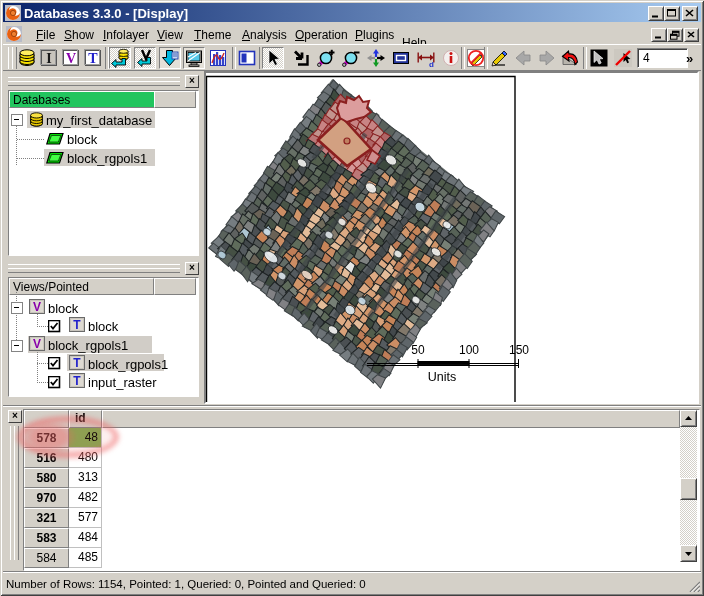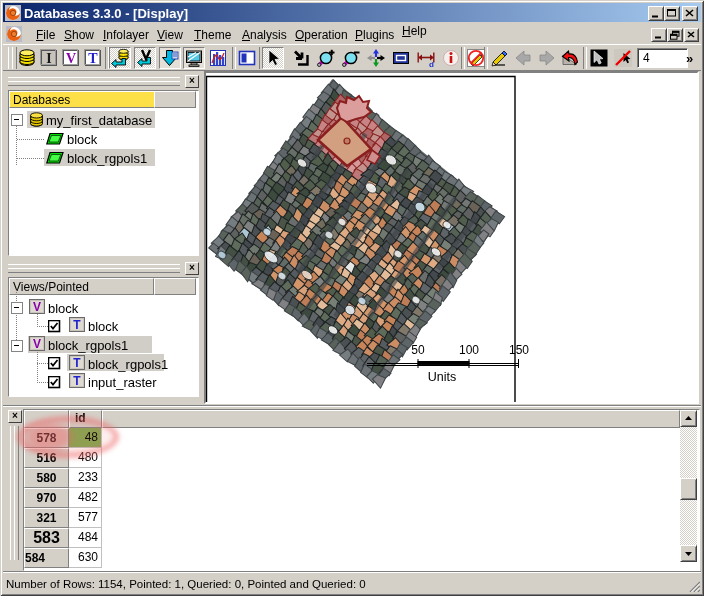--- a/index.html
+++ b/index.html
@@ -44,21 +44,21 @@
 </svg></div>
 <div style="position:absolute;left:3px;top:24px;right:3px;height:18px;font-size:12px">
     <span style="position:absolute;left:33px;top:4px"><u>F</u>ile</span>
     <span style="position:absolute;left:61px;top:4px"><u>S</u>how</span>
     <span style="position:absolute;left:100px;top:4px"><u>I</u>nfolayer</span>
     <span style="position:absolute;left:154px;top:4px"><u>V</u>iew</span>
     <span style="position:absolute;left:191px;top:4px"><u>T</u>heme</span>
     <span style="position:absolute;left:239px;top:4px"><u>A</u>nalysis</span>
     <span style="position:absolute;left:292px;top:4px"><u>O</u>peration</span>
     <span style="position:absolute;left:352px;top:4px"><u>P</u>lugins</span>
-    <span style="position:absolute;left:399px;top:0"><u>H</u>elp</span>
+    <span style="position:absolute;left:399px;top:12px"><u>H</u>elp</span>
   </div>
 <div class="bevel" style="position:absolute;left:651px;top:28px;width:14px;height:12px"><svg width="14" height="12" viewBox="0 0 14 12">
       <rect x="3.0" y="7.5" width="6" height="2" fill="#000"></rect>
     </svg></div>
 <div class="bevel" style="position:absolute;left:667px;top:28px;width:14px;height:12px"><svg width="14" height="12" viewBox="0 0 14 12">
       <rect x="4.5" y="2.2" width="6.5" height="5" fill="none" stroke="#000" stroke-width="1"></rect>
       <line x1="4.5" y1="3" x2="11" y2="3" stroke="#000" stroke-width="1.8"></line>
       <rect x="2.5" y="5.2" width="6.5" height="5" fill="#d4d0c8" stroke="#000" stroke-width="1"></rect>
       <line x1="2.5" y1="6" x2="9" y2="6" stroke="#000" stroke-width="1.8"></line>
     </svg></div>
@@ -220,21 +220,21 @@
 <div style="position:absolute;left:686px;top:51px;font-size:13px;font-weight:bold">»</div>
 
 <div style="position:absolute;left:3px;top:70px;right:3px;height:2px;background:#d4d0c8;border-top:1px solid #808080"></div>
 
 <div style="position:absolute;left:4px;top:72px;width:199px;height:333px;background:#d4d0c8"></div>
 
 <div class="grip2" style="left:8px;top:77px;width:172px"></div>
 <div class="grip2" style="left:8px;top:81px;width:172px"></div>
 <div class="xbtn" style="left:185px;top:75px;line-height:10px;font-size:10px;font-weight:bold">×</div>
 <div style="position:absolute;left:8px;top:90px;width:189px;height:164px;background:#fff;border:1px solid;border-color:#808080 #fff #fff #808080"></div>
-<div style="position:absolute;left:9px;top:91px;width:149px;height:17px;background:#fde047;border:1px solid;border-color:#fff #808080 #808080 #fff;padding-left:3px;line-height:16px;font-size:12px;box-sizing:border-box">Databases</div>
+<div style="position:absolute;left:9px;top:91px;width:149px;height:17px;background:#22c55e;border:1px solid;border-color:#fff #808080 #808080 #fff;padding-left:3px;line-height:16px;font-size:12px;box-sizing:border-box">Databases</div>
 <div style="position:absolute;left:154px;top:91px;width:42px;height:17px;background:#d4d0c8;border:1px solid;border-color:#fff #808080 #808080 #fff;box-sizing:border-box"></div>
 
 <div style="position:absolute;left:11px;top:114px;width:10px;height:10px;background:#fff;border:1px solid #848484"></div>
 <div style="position:absolute;left:13.5px;top:118.5px;width:5px;height:1px;background:#000"></div>
 <div class="dot-v" style="position:absolute;left:16px;top:126px;height:40px"></div>
 <div class="dot-h" style="position:absolute;left:17px;top:139px;width:27px"></div>
 <div class="dot-h" style="position:absolute;left:17px;top:158px;width:27px"></div>
 <div style="position:absolute;left:27px;top:111px;width:128px;height:17px;background:#d1cdc7"></div>
 <div style="position:absolute;left:28px;top:111px;width:17px;height:17px"><svg width="17" height="17" viewBox="0 0 17 17">
 <g stroke="#000" stroke-width="0.9">
@@ -1112,29 +1112,29 @@
 <div style="position:absolute;left:23px;top:409px;width:675px;height:160px;background:#fff;border:1px solid;border-color:#808080 #fff #fff #808080"></div>
 <div style="position:absolute;left:24px;top:410px;width:656px;height:18px;background:#d4d0c8"></div>
 <div style="position:absolute;left:24px;top:410px;width:45px;height:18px;background:#d4d0c8;border:1px solid;border-color:#fff #808080 #808080 #fff;box-sizing:border-box"></div>
 <div style="position:absolute;left:69px;top:410px;width:33px;height:18px;background:#d4d0c8;border:1px solid;border-color:#fff #808080 #808080 #fff;box-sizing:border-box;font-weight:bold;line-height:15px;font-size:12px;padding-left:5px">id</div>
 <div style="position:absolute;left:102px;top:410px;width:578px;height:18px;background:#d4d0c8;border:1px solid;border-color:#fff #808080 #808080 #fff;box-sizing:border-box"></div>
 <div style="position:absolute;left:24px;top:428px;width:45px;height:20px;background:#d4d0c8;border:1px solid;border-color:#fff #808080 #808080 #fff;box-sizing:border-box;font-weight:bold;text-align:center;line-height:18px;font-size:12px">578</div>
 <div style="position:absolute;left:69px;top:428px;width:33px;height:20px;background:#85a651;border-right:1px solid #c0c0c0;border-bottom:1px solid #c0c0c0;box-sizing:border-box;text-align:right;line-height:19px;font-size:12px;padding-right:3px">48</div>
 <div style="position:absolute;left:24px;top:448px;width:45px;height:20px;background:#d4d0c8;border:1px solid;border-color:#fff #808080 #808080 #fff;box-sizing:border-box;font-weight:bold;text-align:center;line-height:18px;font-size:12px">516</div>
 <div style="position:absolute;left:69px;top:448px;width:33px;height:20px;background:#fff;border-right:1px solid #c0c0c0;border-bottom:1px solid #c0c0c0;box-sizing:border-box;text-align:right;line-height:19px;font-size:12px;padding-right:3px">480</div>
 <div style="position:absolute;left:24px;top:468px;width:45px;height:20px;background:#d4d0c8;border:1px solid;border-color:#fff #808080 #808080 #fff;box-sizing:border-box;font-weight:bold;text-align:center;line-height:18px;font-size:12px">580</div>
-<div style="position:absolute;left:69px;top:468px;width:33px;height:20px;background:#fff;border-right:1px solid #c0c0c0;border-bottom:1px solid #c0c0c0;box-sizing:border-box;text-align:right;line-height:19px;font-size:12px;padding-right:3px">233</div>
+<div style="position:absolute;left:69px;top:468px;width:33px;height:20px;background:#fff;border-right:1px solid #c0c0c0;border-bottom:1px solid #c0c0c0;box-sizing:border-box;text-align:right;line-height:19px;font-size:12px;padding-right:3px">313</div>
 <div style="position:absolute;left:24px;top:488px;width:45px;height:20px;background:#d4d0c8;border:1px solid;border-color:#fff #808080 #808080 #fff;box-sizing:border-box;font-weight:bold;text-align:center;line-height:18px;font-size:12px">970</div>
 <div style="position:absolute;left:69px;top:488px;width:33px;height:20px;background:#fff;border-right:1px solid #c0c0c0;border-bottom:1px solid #c0c0c0;box-sizing:border-box;text-align:right;line-height:19px;font-size:12px;padding-right:3px">482</div>
 <div style="position:absolute;left:24px;top:508px;width:45px;height:20px;background:#d4d0c8;border:1px solid;border-color:#fff #808080 #808080 #fff;box-sizing:border-box;font-weight:bold;text-align:center;line-height:18px;font-size:12px">321</div>
 <div style="position:absolute;left:69px;top:508px;width:33px;height:20px;background:#fff;border-right:1px solid #c0c0c0;border-bottom:1px solid #c0c0c0;box-sizing:border-box;text-align:right;line-height:19px;font-size:12px;padding-right:3px">577</div>
-<div style="position:absolute;left:24px;top:528px;width:45px;height:20px;background:#d4d0c8;border:1px solid;border-color:#fff #808080 #808080 #fff;box-sizing:border-box;font-weight:bold;text-align:center;line-height:18px;font-size:16px">583</div>
+<div style="position:absolute;left:24px;top:528px;width:45px;height:20px;background:#d4d0c8;border:1px solid;border-color:#fff #808080 #808080 #fff;box-sizing:border-box;font-weight:bold;text-align:center;line-height:18px;font-size:12px">583</div>
 <div style="position:absolute;left:69px;top:528px;width:33px;height:20px;background:#fff;border-right:1px solid #c0c0c0;border-bottom:1px solid #c0c0c0;box-sizing:border-box;text-align:right;line-height:19px;font-size:12px;padding-right:3px">484</div>
-<div style="position:absolute;left:24px;top:548px;width:45px;height:20px;background:#d4d0c8;border:1px solid;border-color:#fff #808080 #808080 #fff;box-sizing:border-box;font-weight:bold;text-align:left;line-height:18px;font-size:12px">584</div>
-<div style="position:absolute;left:69px;top:548px;width:33px;height:20px;background:#fff;border-right:1px solid #c0c0c0;border-bottom:1px solid #c0c0c0;box-sizing:border-box;text-align:right;line-height:19px;font-size:12px;padding-right:3px">630</div>
+<div style="position:absolute;left:24px;top:548px;width:45px;height:20px;background:#d4d0c8;border:1px solid;border-color:#fff #808080 #808080 #fff;box-sizing:border-box;font-weight:normal;text-align:center;line-height:18px;font-size:12px">584</div>
+<div style="position:absolute;left:69px;top:548px;width:33px;height:20px;background:#fff;border-right:1px solid #c0c0c0;border-bottom:1px solid #c0c0c0;box-sizing:border-box;text-align:right;line-height:19px;font-size:12px;padding-right:3px">485</div>
 
 <div style="position:absolute;left:680px;top:410px;width:17px;height:152px;background-image:repeating-conic-gradient(#fff 0 25%,#d4d0c8 0 50%);background-size:2px 2px"></div>
 <div class="bevel" style="position:absolute;left:680px;top:410px;width:17px;height:17px;box-sizing:border-box"><svg width="15" height="15">
       <path d="M7.5,5 l3.5,4 h-7 z" fill="#000"></path>
     </svg></div>
 <div class="bevel" style="position:absolute;left:680px;top:545px;width:17px;height:17px;box-sizing:border-box"><svg width="15" height="15">
       <path d="M7.5,10 l3.5,-4 h-7 z" fill="#000"></path>
     </svg></div>
 <div class="bevel" style="position:absolute;left:680px;top:478px;width:17px;height:22px;box-sizing:border-box"></div>
 

